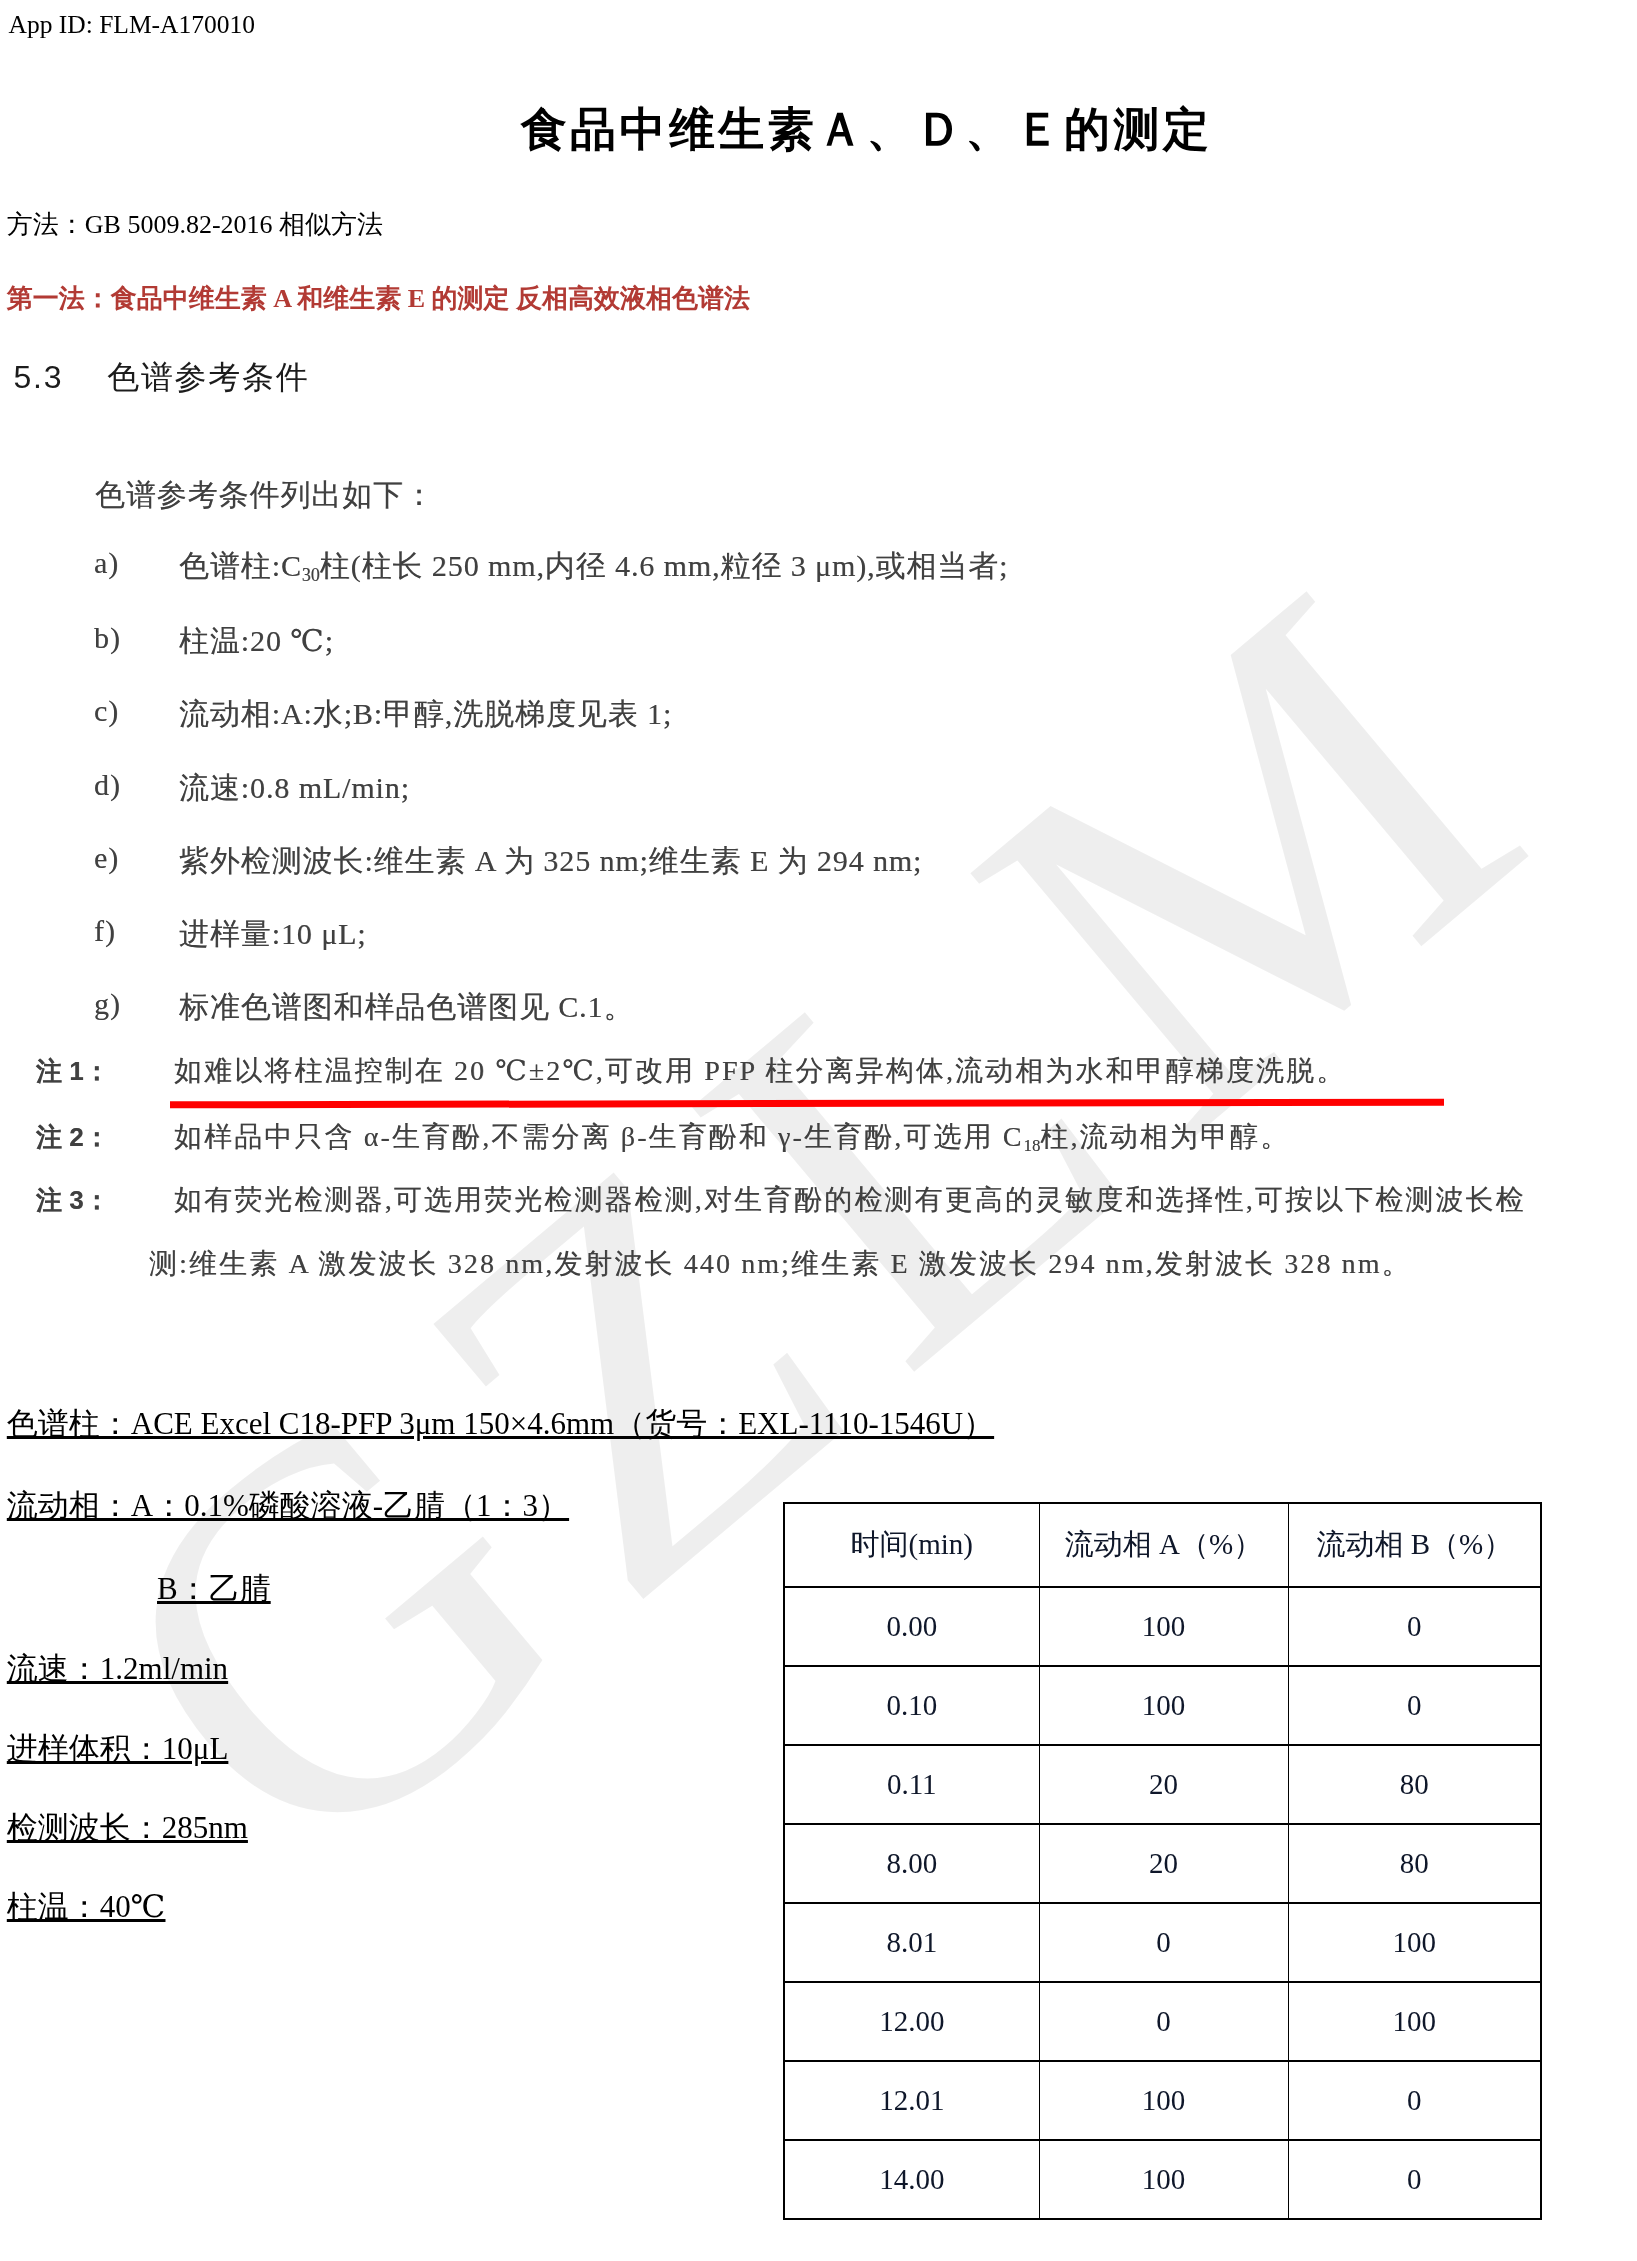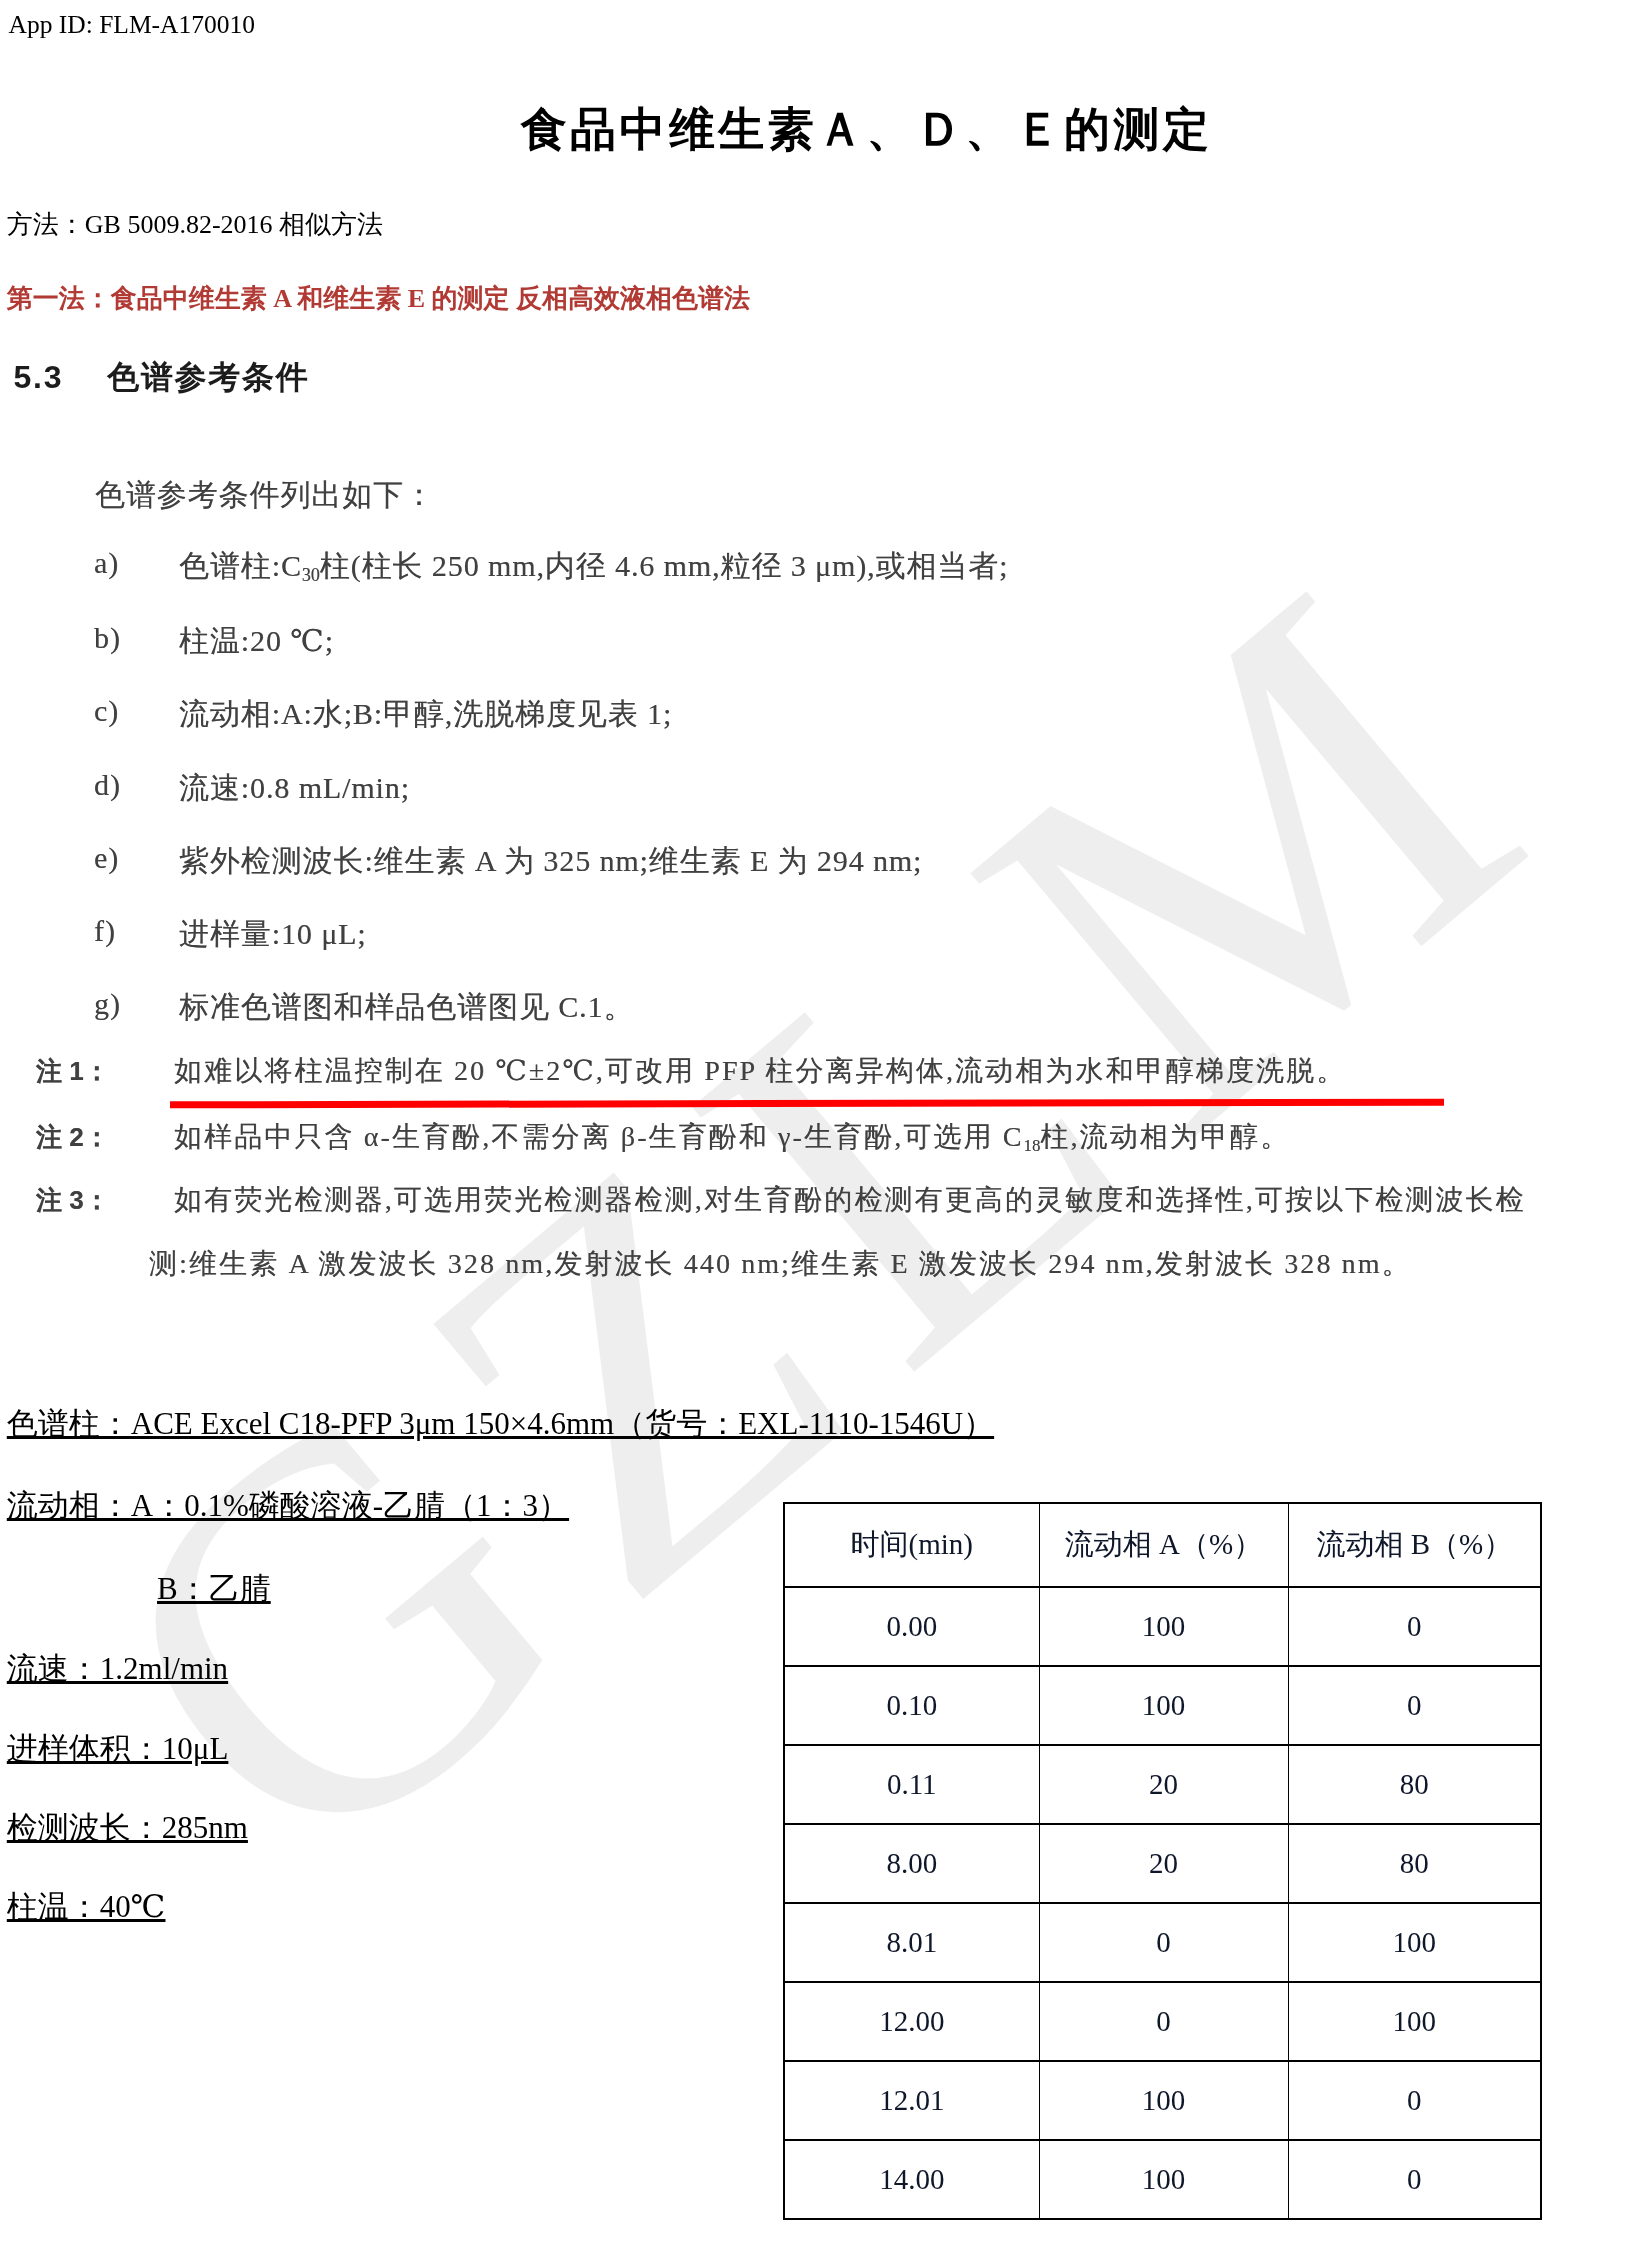--- a/index.html
+++ b/index.html
@@ -23,21 +23,21 @@
     color:rgba(0,0,0,0.065);
     z-index:1;pointer-events:none;user-select:none;
   }
 
   .app-id{left:8.5px;top:10.2px;font-size:25.5px;}
   .title{left:50%;top:99px;transform:translateX(calc(-50% + 48px));
          font-size:46px;font-weight:bold;letter-spacing:3.4px;}
   .method-line{left:6.8px;top:207px;font-size:26px;}
   .method-one{left:6.8px;top:281px;font-size:26px;font-weight:bold;color:#b23a34;}
 
-  .sec-heading{left:13.6px;top:356px;font-size:32px;font-weight:bold;
+  .sec-heading{left:13.6px;top:356px;font-size:32px;font-weight:normal;
     font-family:"Liberation Sans","DejaVu Sans",sans-serif;color:#1c1c1c;letter-spacing:1.7px;}
   .sec-heading .sec-title{margin-left:44px;}
 
   
   .scan{color:#404040;text-shadow:0.3px 0.3px 0.4px rgba(70,70,70,0.55);}
   .intro{left:95px;top:475px;font-size:30px;letter-spacing:0.9px;}
 
   .cond{left:0;top:0;font-size:30px;letter-spacing:0.9px;}
   .cond .cond-label{position:absolute;left:94px;}
   .cond .cond-text{position:absolute;left:179px;}

